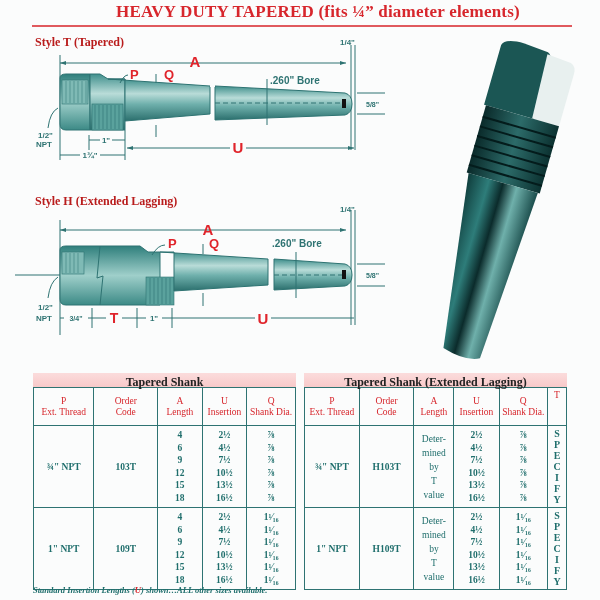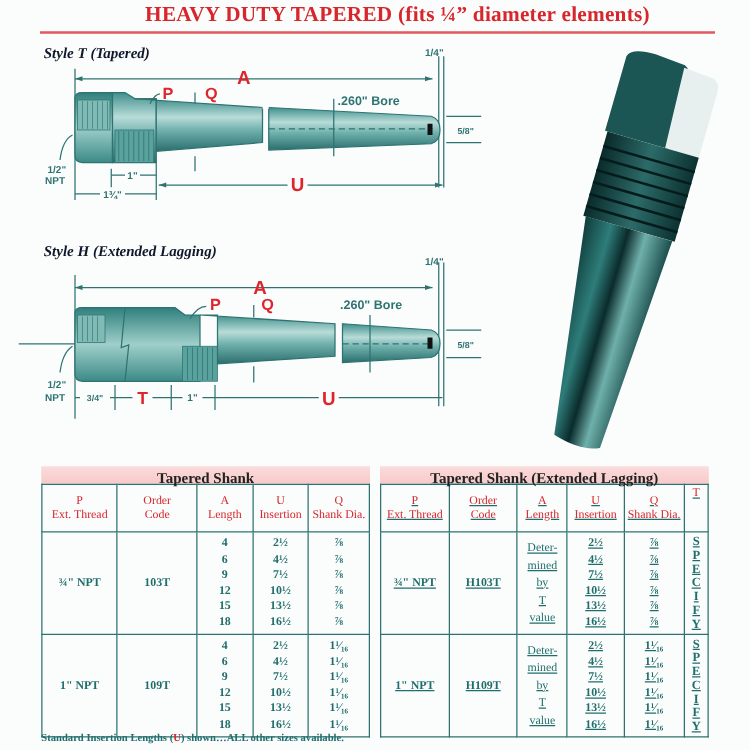--- a/index.html
+++ b/index.html
@@ -6,21 +6,21 @@
   html, body { width: 600px; height: 600px; background: #fbfcfc; overflow: hidden; }
   body { position: relative; font-family: "Liberation Serif", "DejaVu Serif", serif; color: #1f6e6c; }
 
   .title {
     position: absolute; left: 0; top: 2px; width: 600px; text-align: center;
     font-size: 17px; font-weight: bold; color: #d7262c; letter-spacing: 0.2px; padding-left: 36px;
   }
   .title-rule { position: absolute; left: 32px; top: 25px; width: 540px; height: 2px; background: #e05a5e; }
 
   .style-label {
-    position: absolute; font-style: italic; font-weight: bold; font-size: 12px; color: #0f172a;
+    position: absolute; font-weight: bold; font-size: 12px; color: #b91c1c;
   }
 
   .dia { position: absolute; left: 0; top: 0; }
   .dia svg { display: block; }
   .dim-label { font-family: "Liberation Sans", "DejaVu Sans", sans-serif; font-weight: bold; }
 
   .photo { position: absolute; left: 390px; top: 30px; width: 200px; height: 340px; }
 
   .tbl-wrap { position: absolute; }
   .tbl-caption {
@@ -29,21 +29,21 @@
   }
   table { border-collapse: collapse; width: 100%; font-family: "Liberation Serif", "DejaVu Serif", serif; }
   th, td { border: 1.5px solid #2e7372; text-align: center; vertical-align: middle; }
   th { color: #d7262c; font-weight: normal; font-size: 9.5px; line-height: 11px; height: 38px; padding: 2px 1px; }
   td { color: #1f6e6c; font-size: 9.5px; font-weight: bold; }
   td.stack { line-height: 12.5px; padding: 2px 0; }
   td.specify { font-size: 10px; line-height: 11px; letter-spacing: 0; }
   .row-block { height: 82px; }
 
   .footnote {
-    position: absolute; left: 33px; top: 585px; font-size: 8.5px; color: #1f6e6c; font-weight: bold;
+    position: absolute; left: 33px; top: 585px; font-size: 8.5px; color: #1f6e6c; font-weight: bold; font-style: italic;
   }
   .footnote .u { color: #d7262c; }
 </style>
 </head>
 <body>
 
 <div class="title">HEAVY DUTY TAPERED (fits ¼” diameter elements)</div>
 <div class="title-rule"></div>
 
 <div class="style-label" style="left:35px; top:35px;">Style T (Tapered)</div>
@@ -272,21 +272,21 @@
         <td>1" NPT</td>
         <td>109T</td>
         <td class="stack">4<br>6<br>9<br>12<br>15<br>18</td>
         <td class="stack">2½<br>4½<br>7½<br>10½<br>13½<br>16½</td>
         <td class="stack">1¹⁄₁₆<br>1¹⁄₁₆<br>1¹⁄₁₆<br>1¹⁄₁₆<br>1¹⁄₁₆<br>1¹⁄₁₆</td>
       </tr>
     </tbody>
   </table>
 </div>
 
-<div class="tbl-wrap" style="left:304px; top:373px; width:263px;text-decoration:underline;">
+<div class="tbl-wrap" style="left:304px; top:373px; width:263px;">
   <div class="tbl-caption">Tapered Shank (Extended Lagging)</div>
   <table>
     <thead>
       <tr>
         <th style="width:52px;"><span>P</span><br><span>Ext. Thread</span></th>
         <th style="width:52px;"><span>Order</span><br><span>Code</span></th>
         <th style="width:38px;"><span>A</span><br><span>Length</span></th>
         <th style="width:43px;"><span>U</span><br><span>Insertion</span></th>
         <th style="width:46px;"><span>Q</span><br><span>Shank Dia.</span></th>
         <th style="width:18px; vertical-align:top;"><span>T</span></th>

